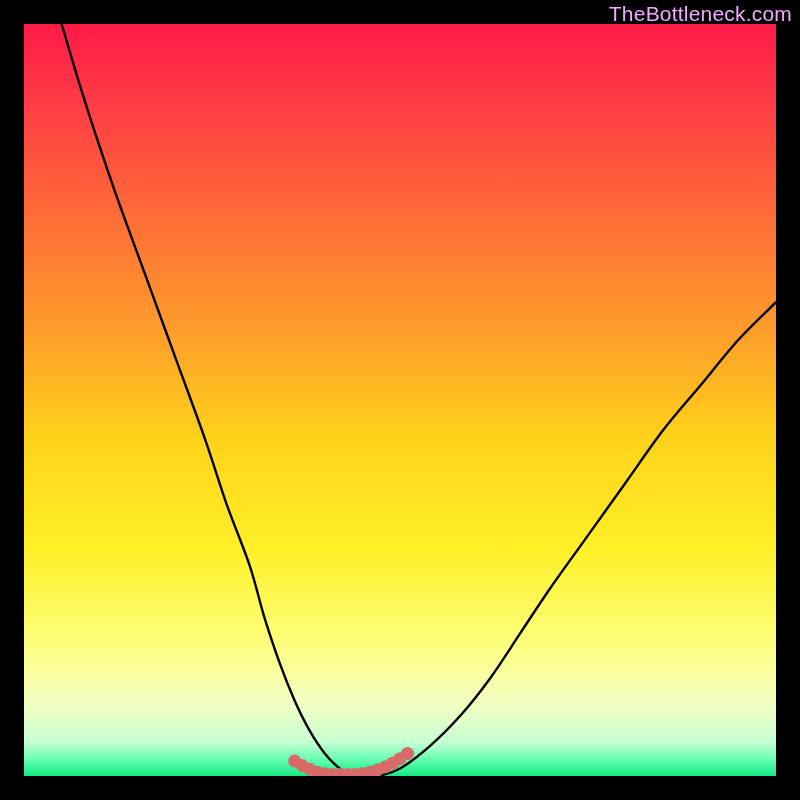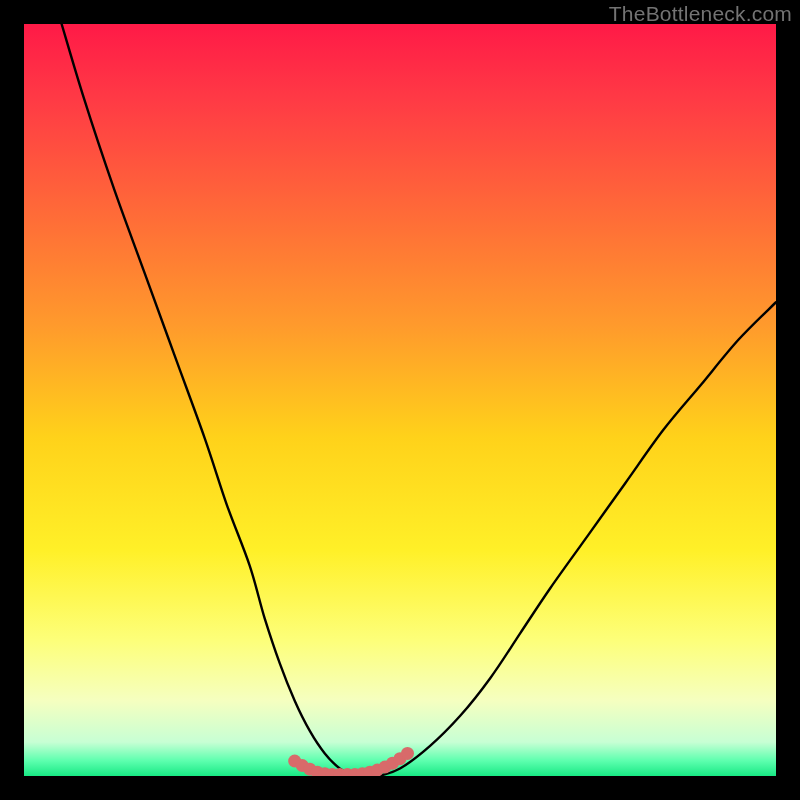--- a/index.html
+++ b/index.html
@@ -32,21 +32,21 @@
     inset: 0;
   }
   .curve {
     position: absolute;
     inset: 0;
   }
   .watermark {
     position: absolute;
     top: 2px;
     right: 8px;
-    color: #737373;
+    color: #f0abfc;
     font-size: 21px;
     font-weight: 500;
     letter-spacing: 0.2px;
     user-select: none;
   }
 </style>
 </head>
 <body>
 
 <div class="frame">

